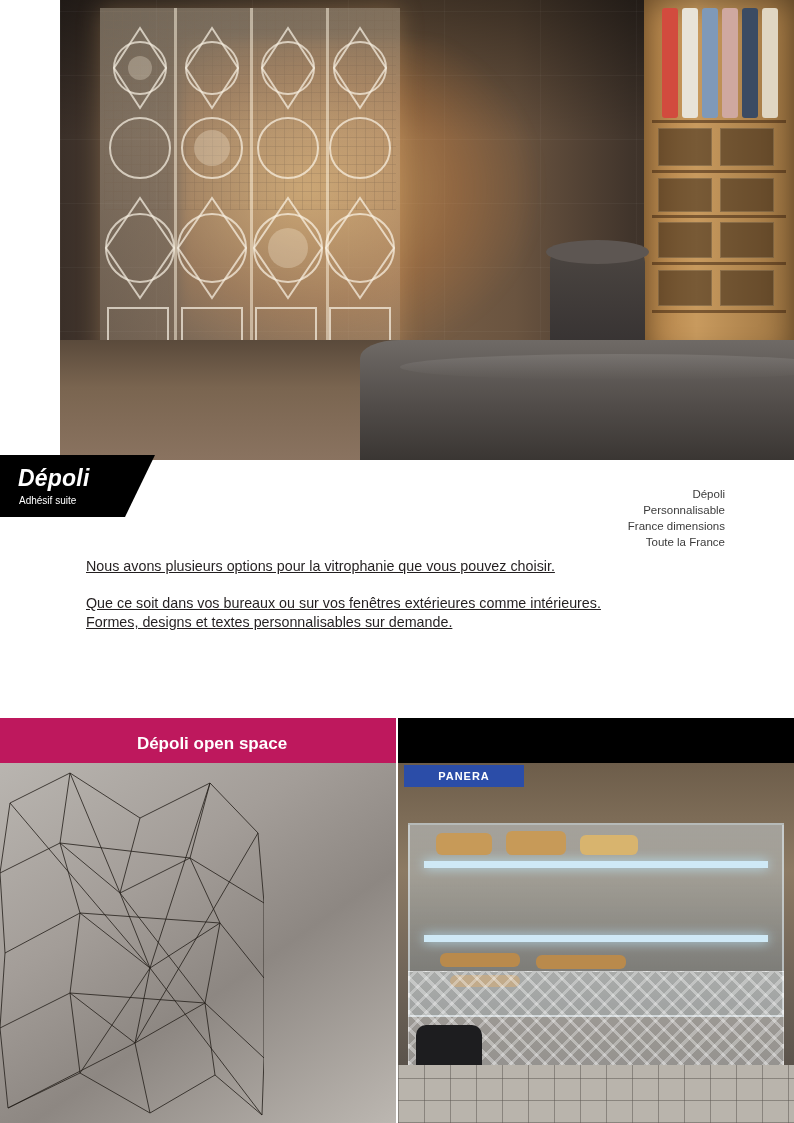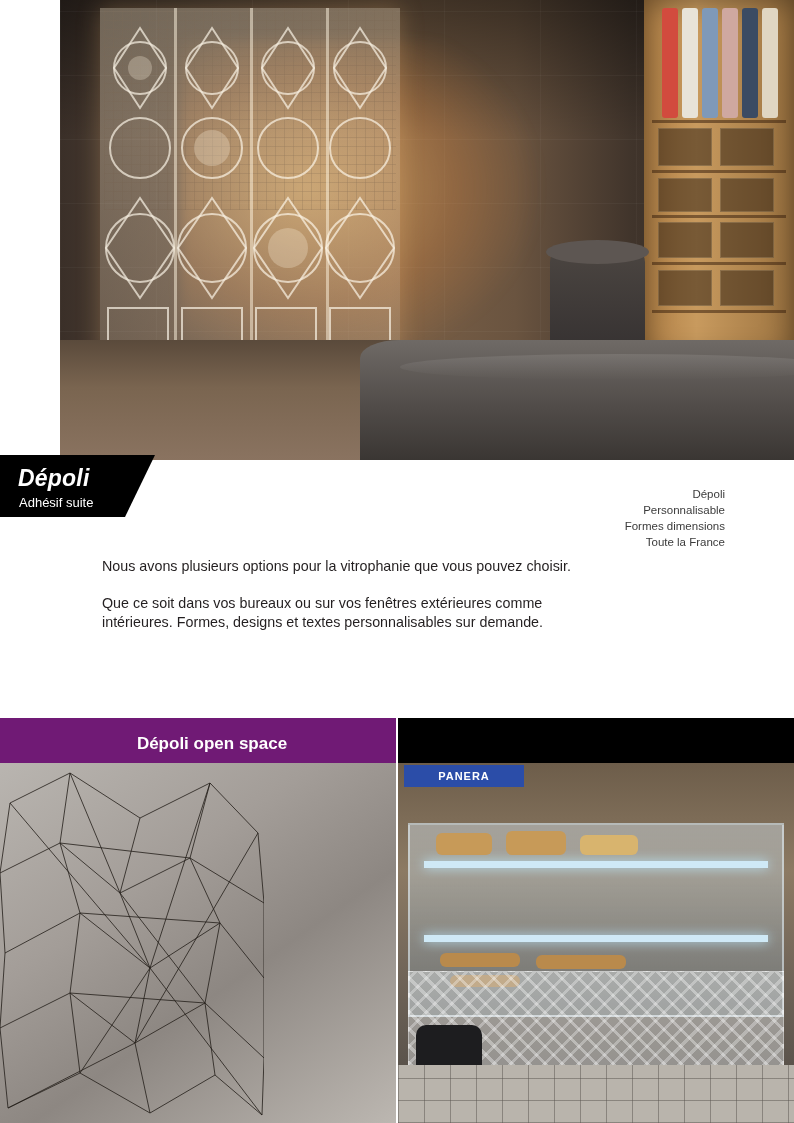--- a/index.html
+++ b/index.html
@@ -166,21 +166,21 @@
     left: 18px; top: 10px;
     font-size: 23px;
     font-style: italic;
     font-weight: bold;
     color: #ffffff;
     letter-spacing: .2px;
   }
   .flag-sub {
     position: absolute;
     left: 19px; top: 40px;
-    font-size: 13px;
+    font-size: 10px;
     color: #ffffff;
     text-align: right;
   }
 
   
   .meta {
     position: absolute;
     right: 69px; top: 486px;
     text-align: right;
     font-size: 11.5px;
@@ -190,41 +190,41 @@
 
   
   .copy {
     position: absolute;
     left: 86px; top: 557px;
     width: 520px;
     font-size: 14.3px;
     line-height: 19px;
     color: #231f20;
   }
-  .copy p { margin: 0 0 18px 16px; }
+  .copy p { margin: 0 0 18px 0; text-decoration: underline; }
   .copy p:last-child { margin-bottom: 0; }
 
   
   .gallery {
     position: absolute;
     left: 0; top: 718px;
     width: 794px; height: 405px;
     display: flex;
     gap: 2px;
     background: #ffffff;
   }
   .card {
     position: relative;
     flex: 1 1 0;
     background: #000;
     overflow: hidden;
   }
   .card-head {
     height: 52px;
-    background: #701a75;
+    background: #be185d;
     color: #ffffff;
     display: flex;
     align-items: center;
     justify-content: center;
     font-size: 17px;
     font-weight: bold;
     padding-left: 28px;
   }
   .card-body {
     position: absolute;
@@ -406,21 +406,21 @@
 </div>
 
 <div class="flag">
   <div class="flag-title">Dépoli</div>
   <div class="flag-sub">Adhésif suite</div>
 </div>
 
 <div class="meta">
   <div>Dépoli</div>
   <div>Personnalisable</div>
-  <div>Formes dimensions</div>
+  <div>France dimensions</div>
   <div>Toute la France</div>
 </div>
 
 <div class="copy">
   <p>Nous avons plusieurs options pour la vitrophanie que vous pouvez choisir.</p>
   <p>Que ce soit dans vos bureaux ou sur vos fenêtres extérieures comme intérieures. Formes, designs et textes personnalisables sur demande.</p>
 </div>
 
 <div class="gallery">
 

